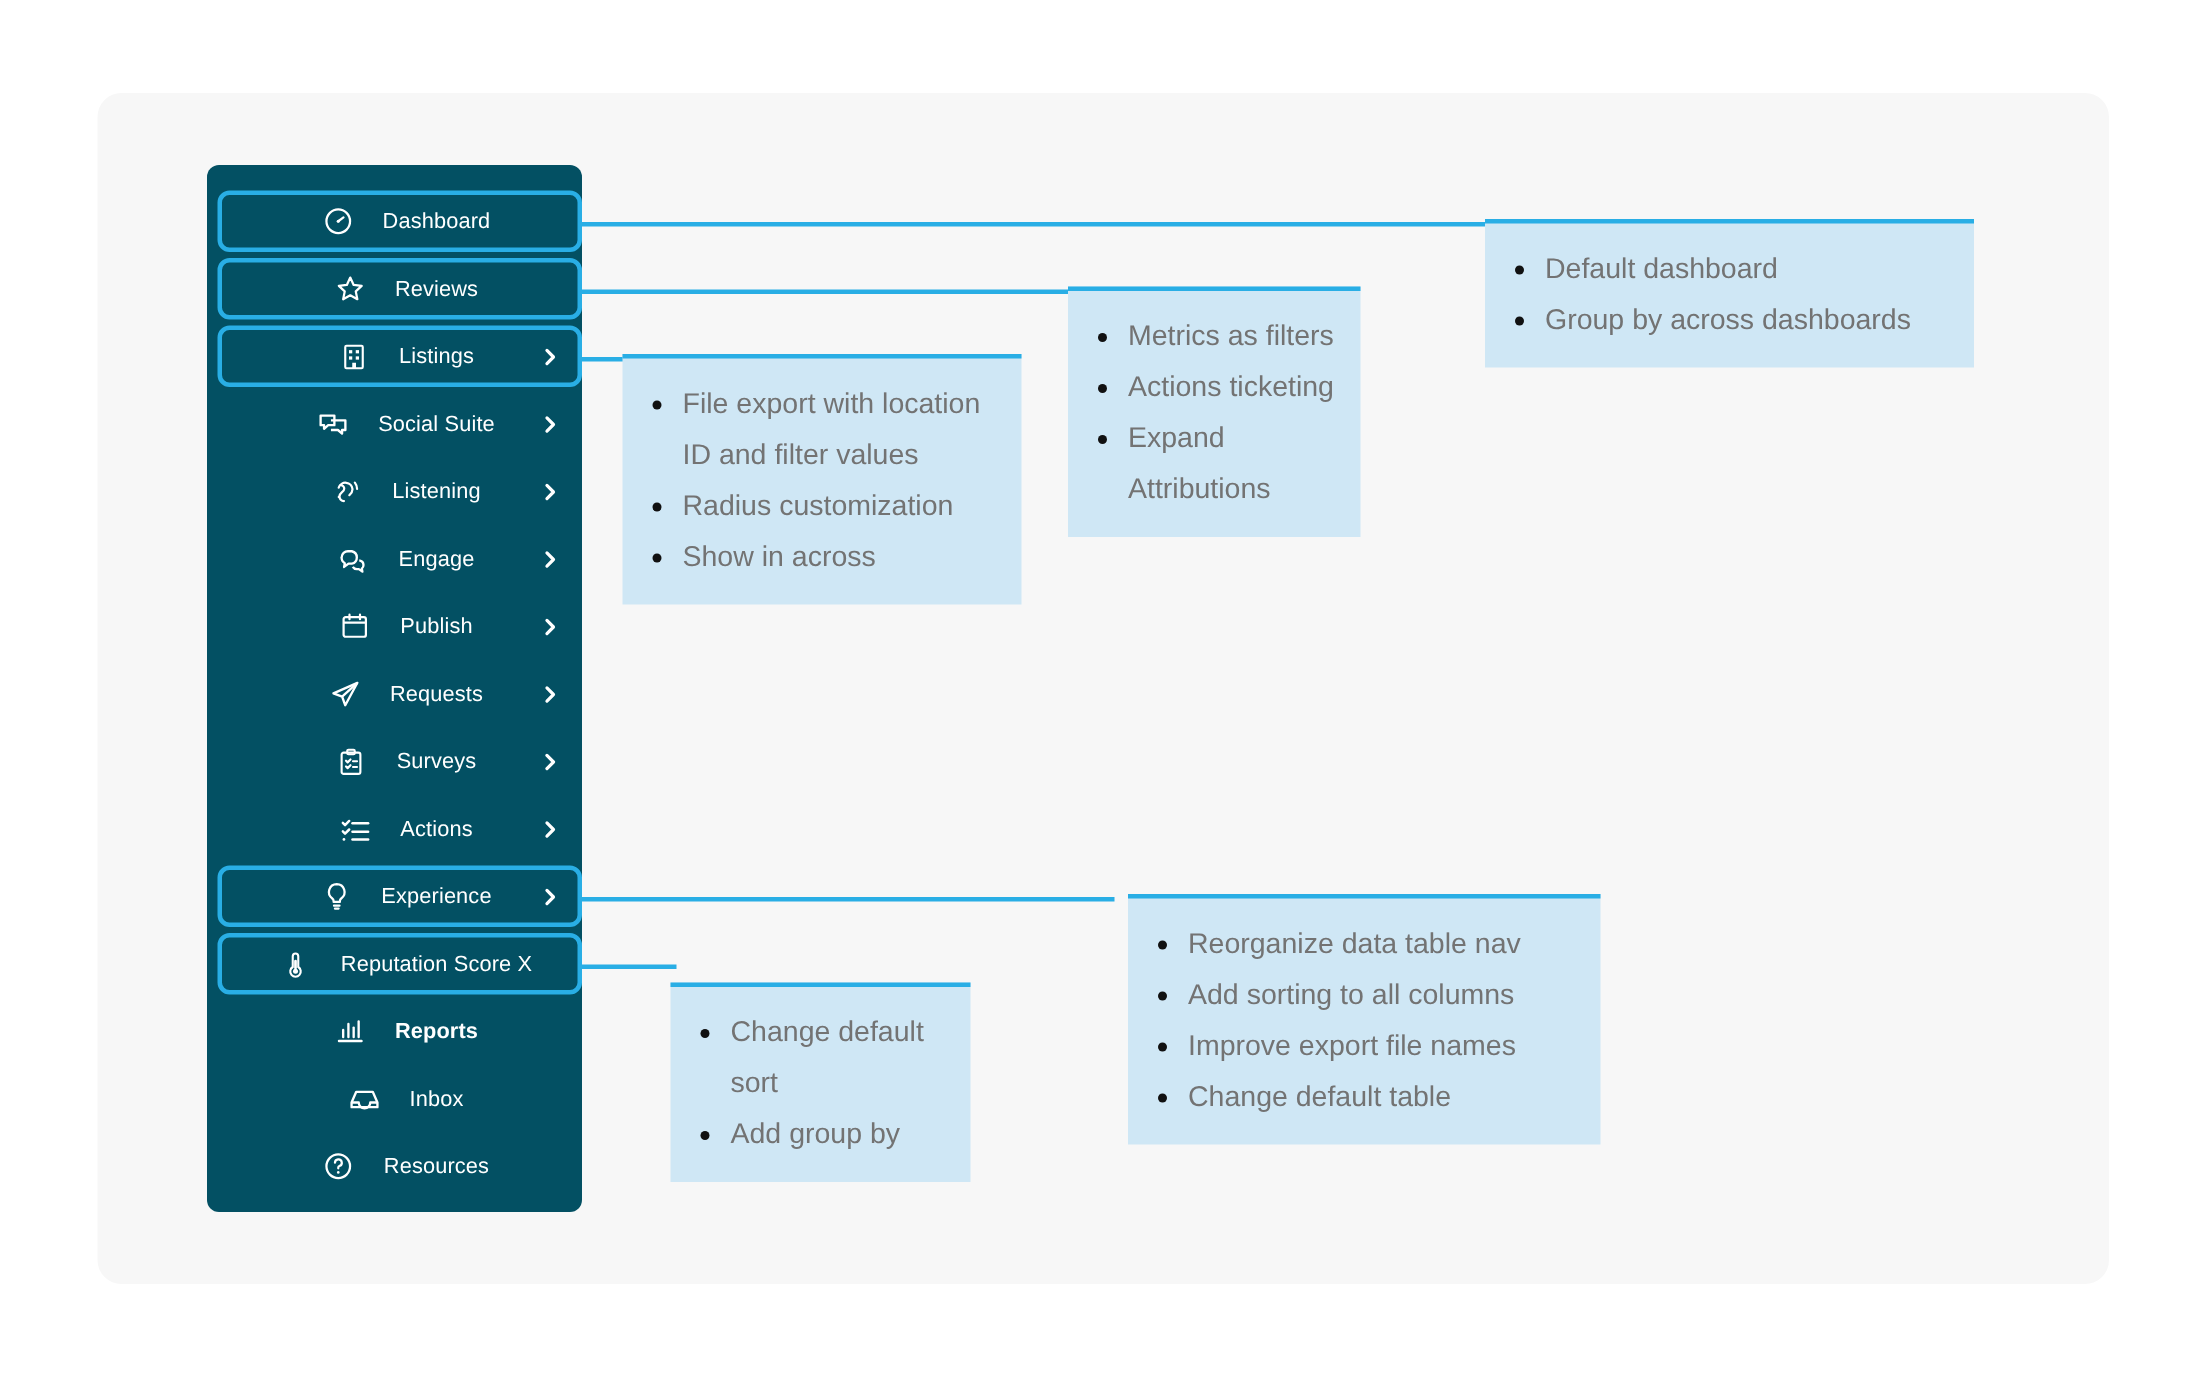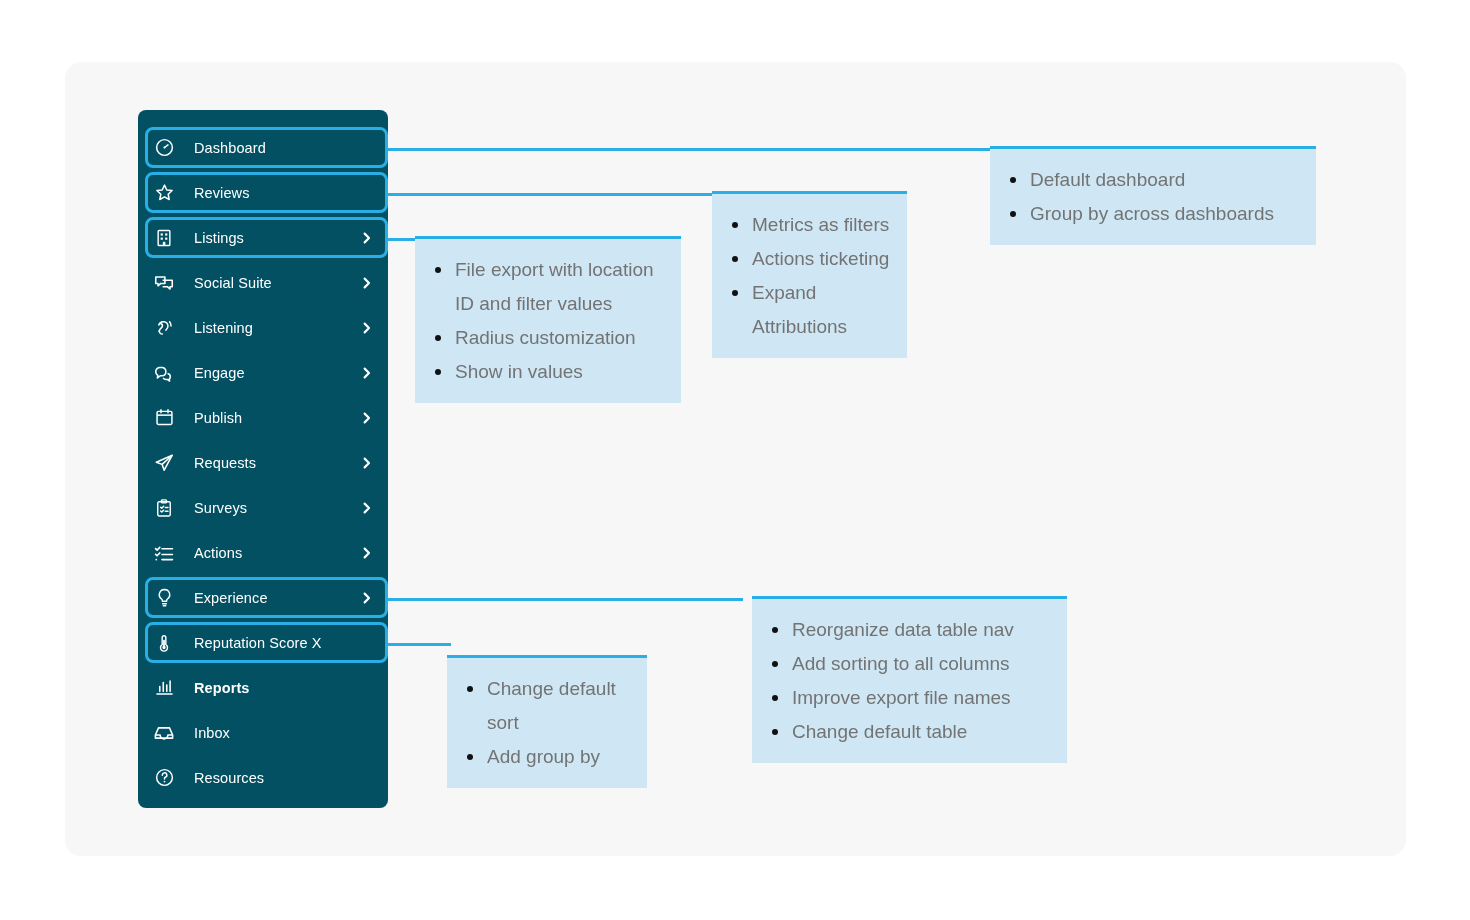--- a/index.html
+++ b/index.html
@@ -39,20 +39,21 @@
   }
   .nav-item {
     position: absolute;
     left: 0;
     width: 250px;
     height: 45px;
     display: flex;
     align-items: center;
     box-sizing: border-box;
     padding-left: 14px;
+    justify-content: center;
   }
   .nav-icon {
     width: 24px;
     height: 24px;
     flex: 0 0 24px;
     display: flex;
     align-items: center;
     justify-content: center;
     color: #ffffff;
   }
@@ -150,21 +151,21 @@
       <li>Metrics as filters</li>
       <li>Actions ticketing</li>
       <li>Expand Attributions</li>
     </ul>
   </div>
 
   <div class="callout" style="left:415px; top:236px; width:266px;">
     <ul>
       <li>File export with location ID and filter values</li>
       <li>Radius customization</li>
-      <li>Show in values</li>
+      <li>Show in across</li>
     </ul>
   </div>
 
   <div class="callout" style="left:740px; top:596px; width:315px;margin-left:12px;">
     <ul>
       <li>Reorganize data table nav</li>
       <li>Add sorting to all columns</li>
       <li>Improve export file names</li>
       <li>Change default table</li>
     </ul>

